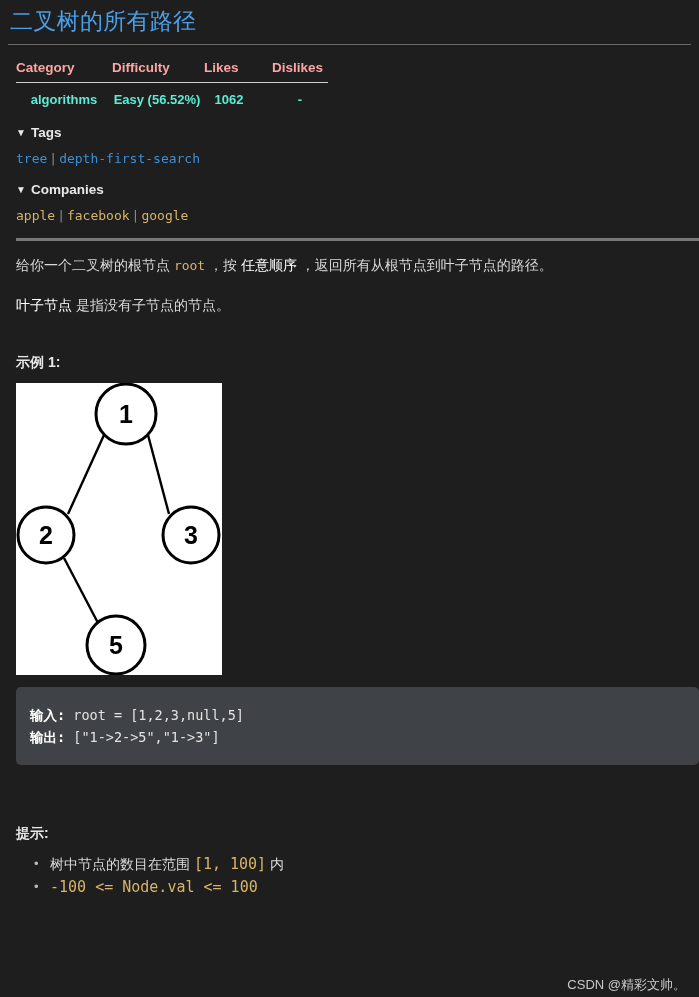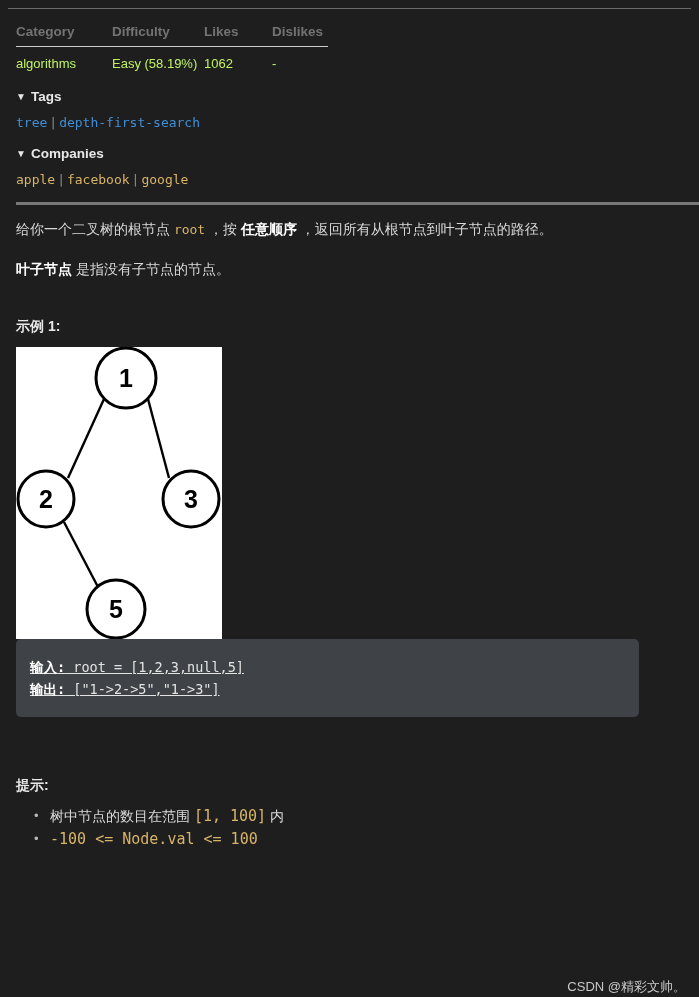--- a/index.html
+++ b/index.html
@@ -43,29 +43,29 @@
   .meta-table {
     border-collapse: collapse;
     margin: 12px 0 0 8px;
     table-layout: fixed;
     width: 312px;
   }
   .meta-table th {
     text-align: left;
     font-size: 13.5px;
     font-weight: bold;
-    color: #737373;
+    color: #fca5a5;
     padding: 3px 0 7px 0;
     border-bottom: 1px solid #cfcfcf;
   }
   .meta-table td {
-    text-align: left;
-    font-size: 13px;
-    font-weight: 400;
-    color: #bef264;
+    text-align: center;
+    font-size: 13px;
+    font-weight: 700;
+    color: #5eead4;
     padding: 9px 0 4px 0;
   }
   .col-cat  { width: 96px; }
   .col-diff { width: 90px; }
   .col-like { width: 52px; }
   .col-dis  { width: 74px; }
   .meta-table td.c-dis, .meta-table th.c-dis { padding-left: 18px; }
   .meta-table td.c-like, .meta-table th.c-like { padding-left: 2px; }
 
   
@@ -111,21 +111,21 @@
     font-size: 14px;
     line-height: 22px;
     color: #d9d9d9;
   }
   .desc.second { margin-top: 17px; }
   .code-inline {
     font-family: "DejaVu Sans Mono", "Liberation Mono", monospace;
     color: #d8b468;
     font-size: 13px;
   }
-  .b { font-weight: bold; color: #ffffff; }
+  .b { font-weight: normal; color: #ffffff; }
 
   
   .example-label {
     margin: 38px 0 0 8px;
     font-size: 14px;
     font-weight: bold;
     color: #e8e8e8;
   }
   .example-label.tight { margin-top: 23px; }
 
@@ -133,32 +133,31 @@
     margin: 11px 0 0 8px;
     width: 206px;
     height: 292px;
     background: #ffffff;
     overflow: hidden;
     position: relative;
   }
   .tree-figure svg { display: block; }
 
   pre.codeblock {
-    margin: 0 0 0 8px;
-    width: 623px;
+    margin: 12px 0 0 8px;
+    width: 683px;
     background: #3f4246;
     border-radius: 5px;
     padding: 17px 0 17px 14px;
     font-family: "DejaVu Sans Mono", "Liberation Mono", monospace;
     font-size: 13.5px;
     line-height: 22px;
     color: #e3e3e3;
     white-space: pre;
     overflow: hidden;
-    text-decoration: underline;
   }
   pre.codeblock .lbl { font-weight: bold; color: #ffffff; }
 
   
   .hints-label {
     margin: 60px 0 0 8px;
     font-size: 14px;
     font-weight: bold;
     color: #e8e8e8;
   }
@@ -195,41 +194,42 @@
     font-size: 13px;
     color: #c9c9c9;
     font-family: "Liberation Sans", "DejaVu Sans", sans-serif;
   }
 </style>
 </head>
 <body>
 
 <div class="page">
 
+  <h1 class="title">二叉树的所有路径</h1>
   <div class="rule-top"></div>
 
   <table class="meta-table">
     <colgroup>
       <col class="col-cat">
         <col class="col-diff">
         <col class="col-like">
         <col class="col-dis">
     </colgroup>
     <thead>
       <tr>
         <th>Category</th>
         <th>Difficulty</th>
         <th class="c-like">Likes</th>
         <th class="c-dis">Dislikes</th>
       </tr>
     </thead>
     <tbody>
       <tr>
         <td>algorithms</td>
-        <td>Easy (58.19%)</td>
+        <td>Easy (56.52%)</td>
         <td class="c-like">1062</td>
         <td class="c-dis">-</td>
       </tr>
     </tbody>
   </table>
 
   <div class="group">
     <div class="group-head">
       <span class="tri">▼</span>
       <span>Tags</span>

